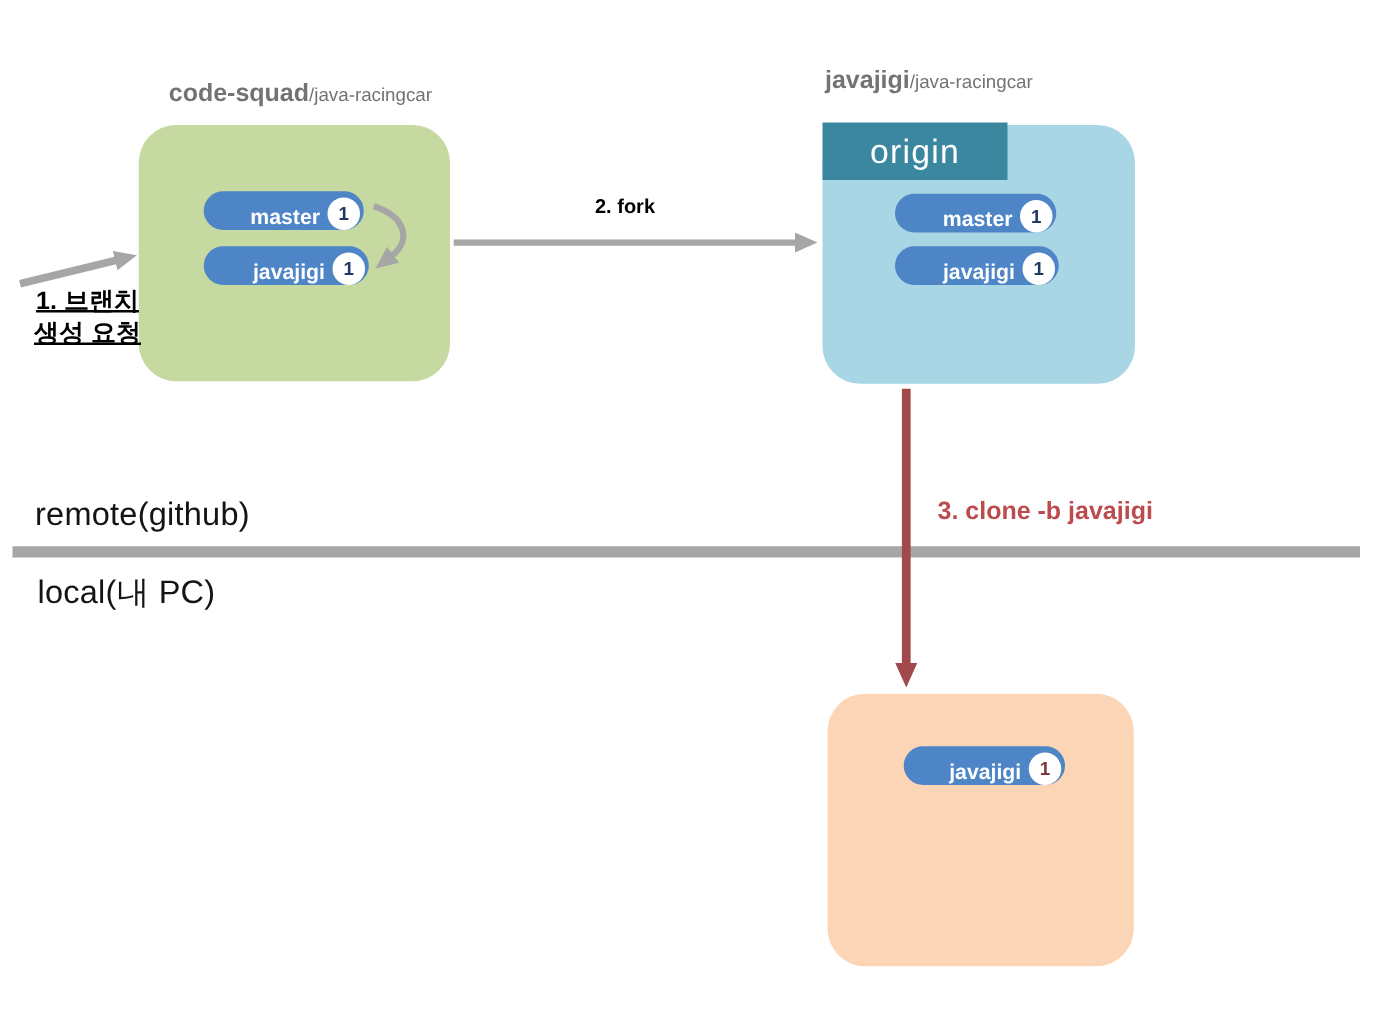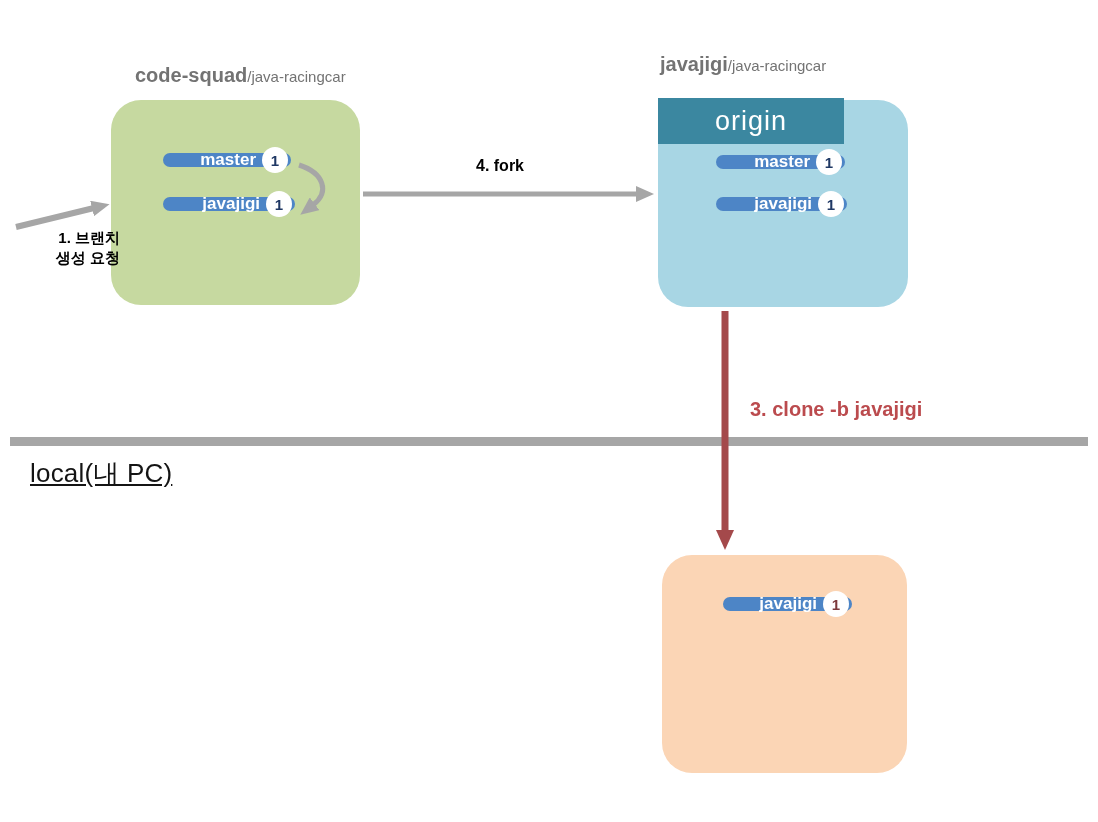--- a/index.html
+++ b/index.html
@@ -4,75 +4,76 @@
 <style>
   html,body{margin:0;padding:0;background:#ffffff;}
   .canvas{
     position:relative;width:1098px;height:822px;background:#ffffff;
     font-family:"Liberation Sans",sans-serif;overflow:hidden;
   }
   
   .divider{position:absolute;left:10px;top:437px;width:1078px;height:9px;background:#a6a6a6;z-index:0;}
   .section-label{position:absolute;font-size:26px;color:#141414;z-index:1;letter-spacing:0.2px;}
   .section-label.remote{left:28px;top:396px;}
-  .section-label.local{left:30px;top:456px;text-decoration:underline;}
+  .section-label.local{left:30px;top:456px;}
 
   
   .repo-box{position:absolute;border-radius:30px;z-index:1;}
   .repo-box.upstream{left:111px;top:100px;width:249px;height:205px;background:#c6d9a0;}
   .repo-box.origin{left:658px;top:100px;width:250px;height:207px;background:#a8d6e4;}
   .repo-box.localrepo{left:662px;top:555px;width:245px;height:218px;background:#fbd5b5;}
 
   .origin-tag{
-    position:absolute;left:658px;top:98px;width:186px;height:46px;background:#3b87a0;
+    position:absolute;left:658px;top:98px;width:148px;height:46px;background:#3b87a0;
     z-index:2;display:flex;align-items:center;justify-content:center;
     color:#ffffff;font-size:27px;letter-spacing:1px;
   }
 
   
   .repo-title{position:absolute;z-index:2;color:#737373;white-space:nowrap;}
   .repo-title .owner{font-size:20px;font-weight:700;}
   .repo-title .path{font-size:15px;font-weight:400;}
   .repo-title.upstream-title{left:135px;top:64px;}
   .repo-title.origin-title{left:660px;top:53px;}
 
   
   .pill{
-    position:absolute;height:14px;border-radius:16px;background:#4d85c6;z-index:3;
-    display:flex;align-items:center;justify-content:flex-end;
+    position:absolute;height:31px;border-radius:16px;background:#4d85c6;z-index:3;
+    display:flex;align-items:flex-end;justify-content:flex-end;
     padding:0 3px 0 10px;box-sizing:border-box;
   }
   .pill .pill-name{color:#ffffff;font-size:17px;font-weight:700;margin-right:6px;}
   .pill .pill-count{
     width:26px;height:26px;border-radius:50%;background:#ffffff;flex:0 0 auto;
     display:flex;align-items:center;justify-content:center;
     font-size:15px;font-weight:700;color:#1f3864;
   }
   .pill .pill-count.red{color:#7d3a3c;}
   .pill.up-master{left:163px;top:153px;width:128px;}
   .pill.up-javajigi{left:163px;top:197px;width:132px;}
   .pill.or-master{left:716px;top:155px;width:129px;}
   .pill.or-javajigi{left:716px;top:197px;width:131px;}
   .pill.lo-javajigi{left:723px;top:597px;width:129px;}
 
   
   .arrows{position:absolute;left:0;top:0;z-index:4;pointer-events:none;}
 
   
   .step-label{position:absolute;z-index:5;font-weight:700;color:#000;}
-  .step-label.branch-request{left:20px;top:228px;width:100px;text-align:right;font-size:15px;line-height:1.3;}
+  .step-label.branch-request{left:20px;top:228px;width:100px;text-align:center;font-size:20px;line-height:1.3;text-decoration:underline;}
   .step-label.fork{left:450px;top:157px;width:100px;text-align:center;font-size:16px;}
   .step-label.clone{left:750px;top:398px;font-size:20px;color:#bb4b4e;white-space:nowrap;}
 </style>
 </head>
 <body>
 
 <div class="canvas">
 
   <div class="divider"></div>
+  <div class="section-label remote">remote(github)</div>
   <div class="section-label local">local(내 PC)</div>
 
   <div class="repo-title upstream-title">
     <span class="owner">code-squad</span><span class="path">/java-racingcar</span>
   </div>
   <div class="repo-box upstream"></div>
   <div class="pill up-master">
     <span class="pill-name">master</span>
     <span class="pill-count">1</span>
   </div>
@@ -117,16 +118,16 @@
 
     <path d="M 299 165 C 324 173 330 192 313 205" fill="none" stroke="#a6a6a6" stroke-width="5" marker-end="url(#ah-gray)"></path>
 
     <line x1="725" y1="311" x2="725" y2="532" stroke="#a4494b" stroke-width="7" marker-end="url(#ah-red)"></line>
   </svg>
 
   <div class="step-label branch-request">
     <div>1. 브랜치</div>
     <div>생성 요청</div>
   </div>
-  <div class="step-label fork">4. fork</div>
+  <div class="step-label fork">2. fork</div>
   <div class="step-label clone">3. clone -b javajigi</div>
 
 </div>
 
 </body></html>

